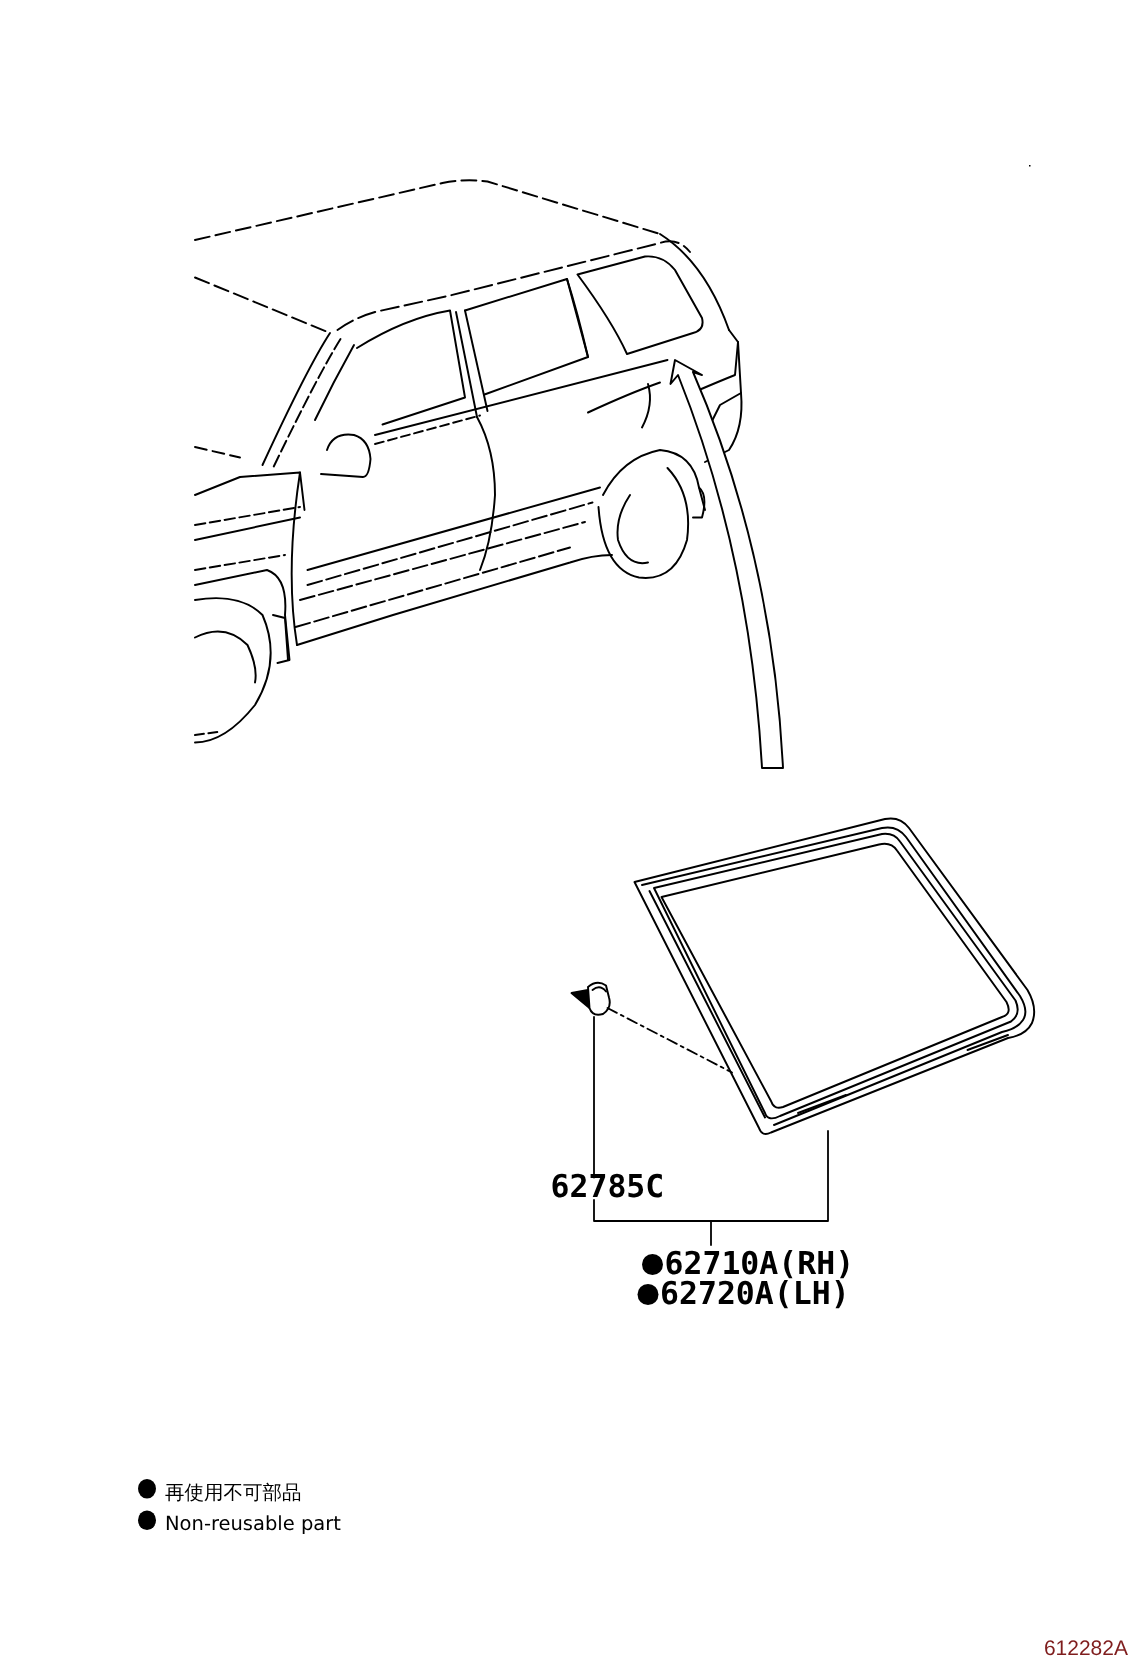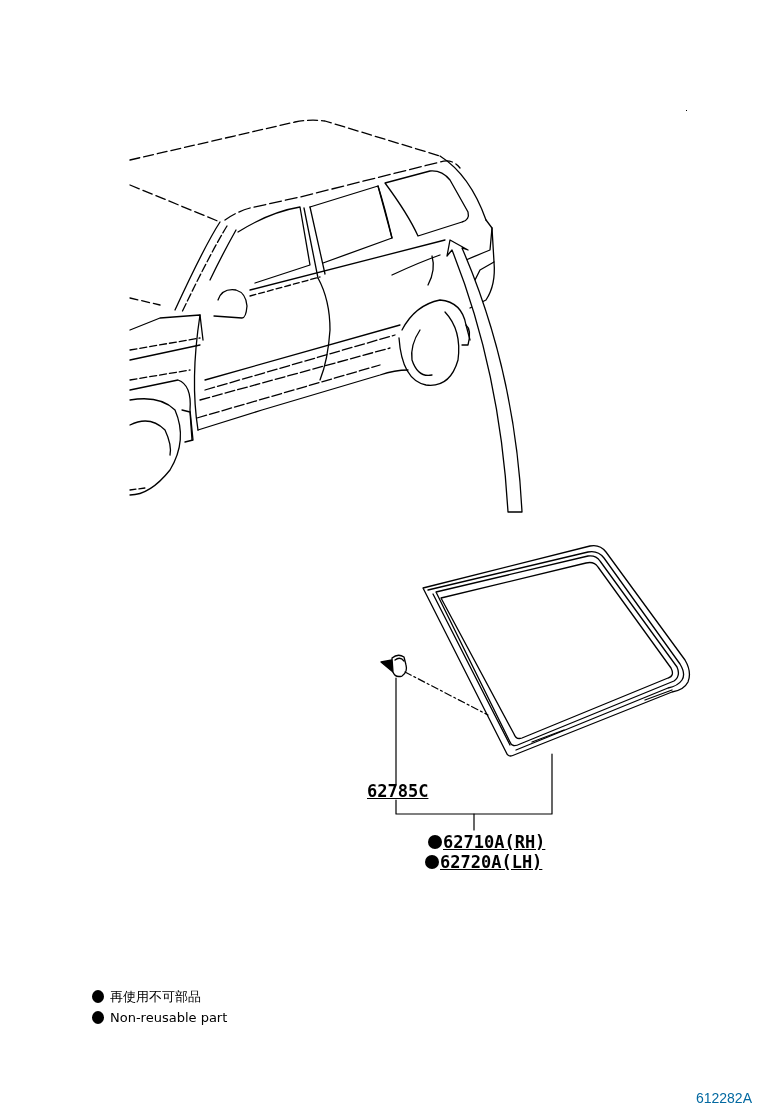--- a/index.html
+++ b/index.html
@@ -1,24 +1,24 @@
 <!DOCTYPE html>
 <html><head>
 <meta charset="utf-8">
 <style>
   html, body { margin: 0; padding: 0; background: #ffffff; }
   body { width: 760px; height: 1112px; position: relative; overflow: hidden; font-family: "DejaVu Sans", sans-serif; color: #000; }
   #canvas { position: absolute; left: 0; top: 0; width: 760px; height: 1112px; }
   .label { position: absolute; font-family: "DejaVu Sans Mono", monospace; font-weight: bold; color: #000; white-space: nowrap; letter-spacing: 0px; }
-  .part-label { font-size: 17px; line-height: 22px; text-decoration: underline; }
+  .part-label { font-size: 21px; line-height: 22px; }
   .dot { display: inline-block; width: 14px; height: 14px; border-radius: 50%; background: #000; vertical-align: -1px; margin-right: 1px; }
   .legend { position: absolute; left: 92px; font-family: "DejaVu Sans", sans-serif; font-size: 13px; line-height: 20px; color: #000; }
-  .legend-row { display: flex; align-items: center; height: 21px; }
+  .legend-row { display: flex; height: 21px; }
   .legend .ldot { display: inline-block; width: 12px; height: 13px; border-radius: 50%; background: #000; margin-right: 6px; }
-  .figure-id { position: absolute; right: 8px; bottom: 6px; font-family: "Liberation Sans", sans-serif; font-size: 14px; color: #0369a1; }
+  .figure-id { position: absolute; right: 8px; bottom: 6px; font-family: "Liberation Sans", sans-serif; font-size: 14px; color: #7f1d1d; }
 </style>
 </head>
 <body>
 
 <svg id="canvas" viewBox="0 0 760 1112" width="760" height="1112" xmlns="http://www.w3.org/2000/svg" fill="none" stroke="#000" stroke-width="1.3" stroke-linecap="round" stroke-linejoin="round">
 
   <g>
 
     <path d="M130 160 L295 122 Q310 119 325 121 L440 156" stroke-dasharray="10 4"></path>
     <path d="M130 185 L220 222" stroke-dasharray="10 4"></path>

